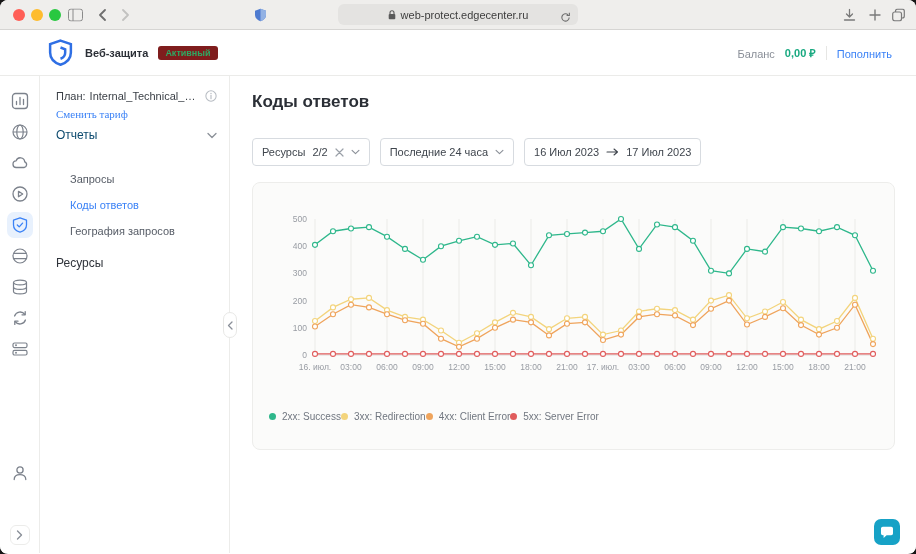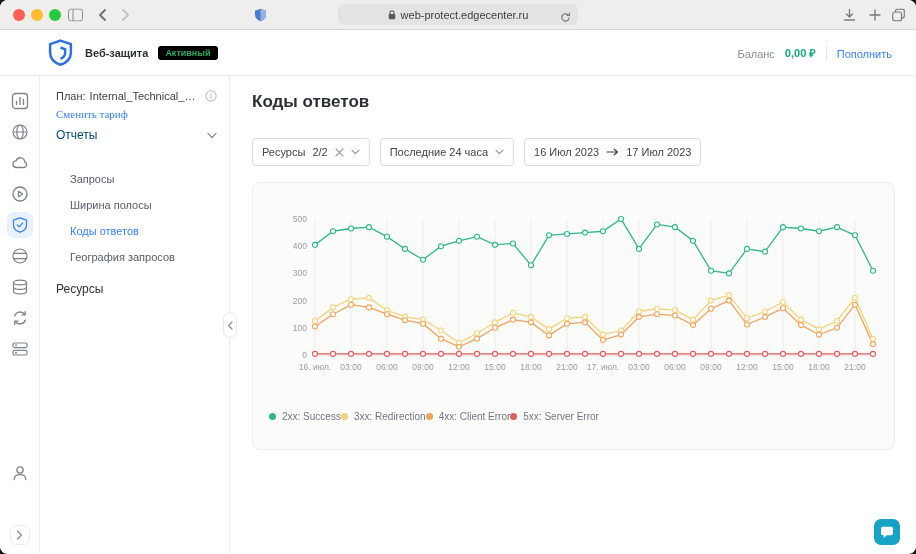--- a/index.html
+++ b/index.html
@@ -14,21 +14,21 @@
   .dot.red { background:#ff5f57; } .dot.yellow { background:#febc2e; } .dot.green { background:#28c840; }
   .chrome-icon { position:absolute; top:50%; transform:translateY(-50%); display:flex; align-items:center; }
   .url-bar { position:absolute; left:50%; transform:translateX(-50%); top:4px; width:240px; height:21px;
              background:#e4e3e1; border-radius:6px; display:flex; align-items:center; justify-content:center; gap:5px; }
   .url-text { font-size:11px; color:#3e3e3e; }
   .reload { position:absolute; right:7px; top:5px; }
 
   
   .app-header { height:46px; display:flex; align-items:center; padding:0 24px 0 48px; border-bottom:1px solid #ebebe9; background:#fff; }
   .app-title { font-size:11px; font-weight:bold; color:#2b2f36; margin-left:12px; }
-  .badge { margin-left:10px; font-size:9px; font-weight:bold; color:#2fa862; background:#000000; padding:2px 7px; border-radius:3px; }
+  .badge { margin-left:10px; font-size:9px; font-weight:bold; color:#2fa862; background:#7f1d1d; padding:2px 7px; border-radius:3px; }
   .header-right { margin-left:auto; display:flex; align-items:flex-end; gap:10px; font-size:11px; }
   .balance-label { color:#8a8f98; }
   .balance-value { color:#18a980; font-weight:bold; }
   .vsep { width:1px; height:14px; background:#e6e6e4; }
   .topup { color:#3b82f6; cursor:pointer; }
 
   
   .app-body { display:flex; height:477px; position:relative; background:#fff; }
 
   .rail { width:40px; border-right:1px solid #ececea; display:flex; flex-direction:column; align-items:center; padding:12px 0 8px; }
@@ -247,21 +247,20 @@
       <div class="section-row">
         <span>Отчеты</span>
         <span class="filter-icon">
           <svg width="10" height="7" viewBox="0 0 10 7">
               <path d="M1 1.5 L5 5.5 L9 1.5" fill="none" stroke="#8b9098" stroke-width="1.3" stroke-linecap="round" stroke-linejoin="round"></path>
             </svg>
         </span>
       </div>
       <div class="sub-items">
         <div class="sub-item">Запросы</div>
-        <div class="sub-item">Ширина полосы</div>
         <div class="sub-item active">Коды ответов</div>
         <div class="sub-item">География запросов</div>
       </div>
 
       <div class="resources-row">Ресурсы</div>
     </aside>
 
     <div class="collapse-handle">
       <svg width="6" height="9" viewBox="0 0 6 9">
           <path d="M5 1 L1.5 4.5 L5 8" fill="none" stroke="currentColor" stroke-width="1.3" stroke-linecap="round" stroke-linejoin="round"></path>

